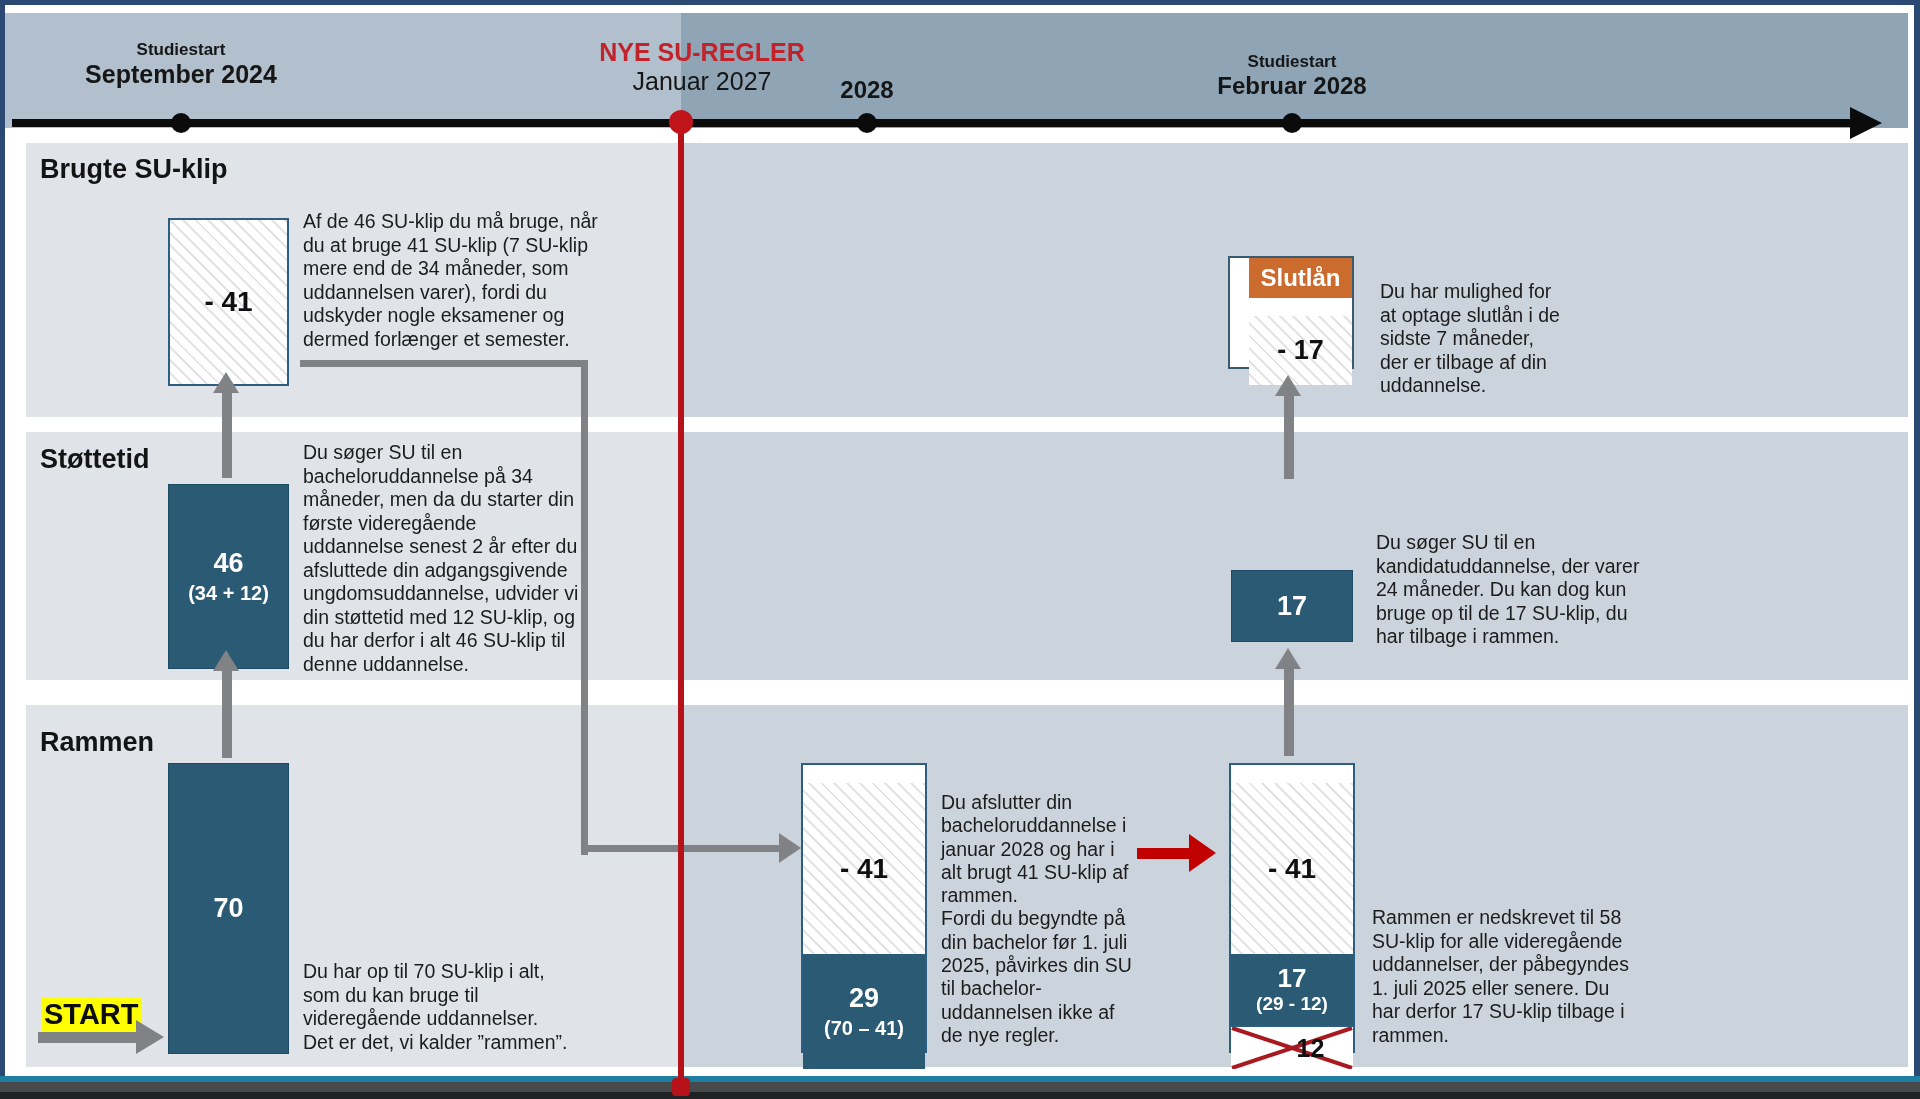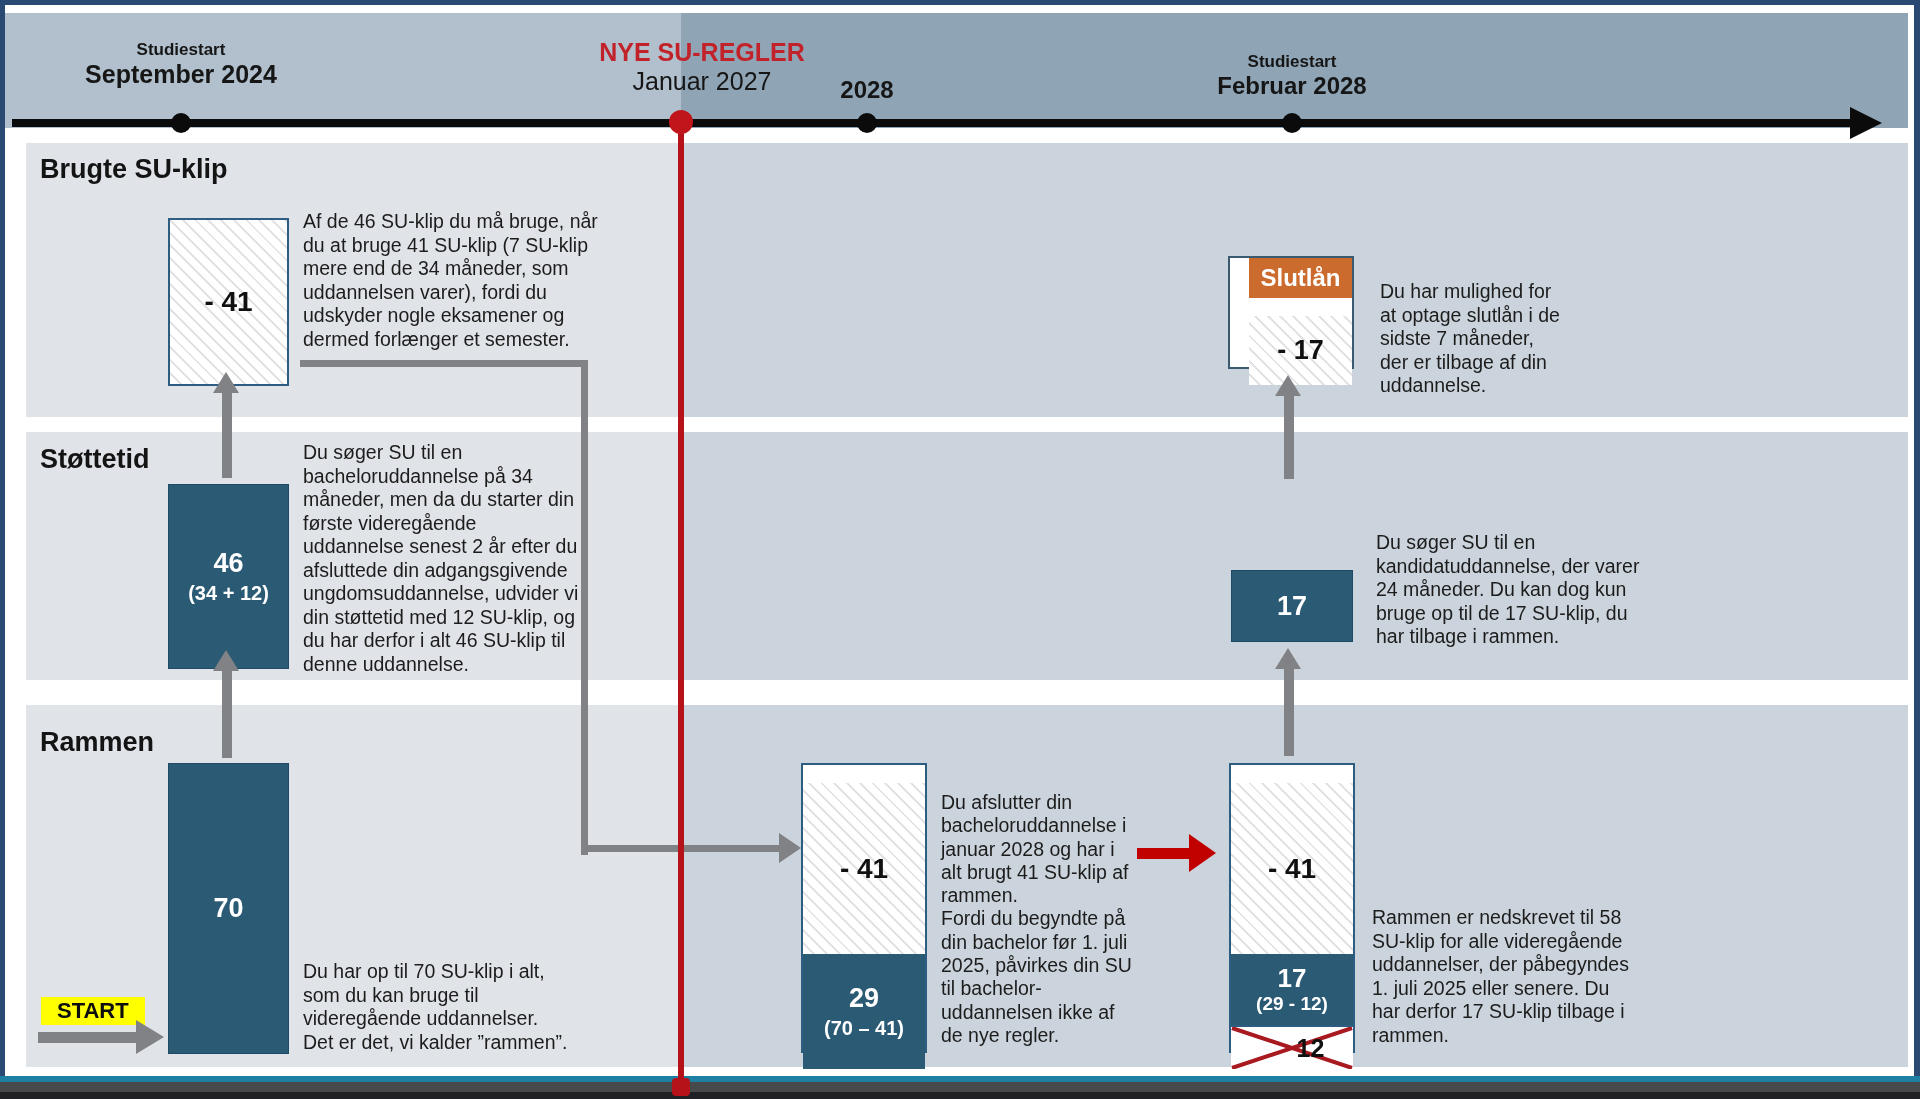--- a/index.html
+++ b/index.html
@@ -48,21 +48,21 @@
   .shaft-h{height:11px;background:#808285;}
   .head-up{width:0;height:0;border-left:13px solid transparent;border-right:13px solid transparent;border-bottom:21px solid #808285;}
   .head-right{width:0;height:0;border-top:17px solid transparent;border-bottom:17px solid transparent;border-left:28px solid #808285;}
   .elbow{background:#808285;}
   .head-right-sm{width:0;height:0;border-top:15px solid transparent;border-bottom:15px solid transparent;border-left:22px solid #808285;}
   .red-shaft{height:11px;background:#c10000;}
   .head-right-red{width:0;height:0;border-top:19px solid transparent;border-bottom:19px solid transparent;border-left:27px solid #c10000;}
   
   .redline{left:678px;top:117px;width:6px;height:966px;background:#b5121a;z-index:3;}
   .redblob{left:672px;top:1078px;width:18px;height:18px;background:#b5121a;border-radius:4px;z-index:4;}
-  .start-tag{background:#ffff00;color:#0d0d0d;font-size:22px;font-weight:bold;padding:1px 16px;z-index:2;}
+  .start-tag{background:#ffff00;color:#0d0d0d;font-size:29px;font-weight:bold;padding:1px 3px;z-index:2;}
   .loan-head{background:#cb6c2e;color:#ffffff;font-size:24px;font-weight:bold;}
   .stack{border:2px solid #3a5a70;background:#ffffff;}
   .cross-wrap{position:relative;background:#ffffff;}
   .cross-svg{position:absolute;left:0;top:0;width:100%;height:100%;}
   .num-12{font-size:25px;font-weight:bold;color:#101010;position:relative;z-index:1;}
 </style>
 </head>
 <body>
 
 <div id="stage">

